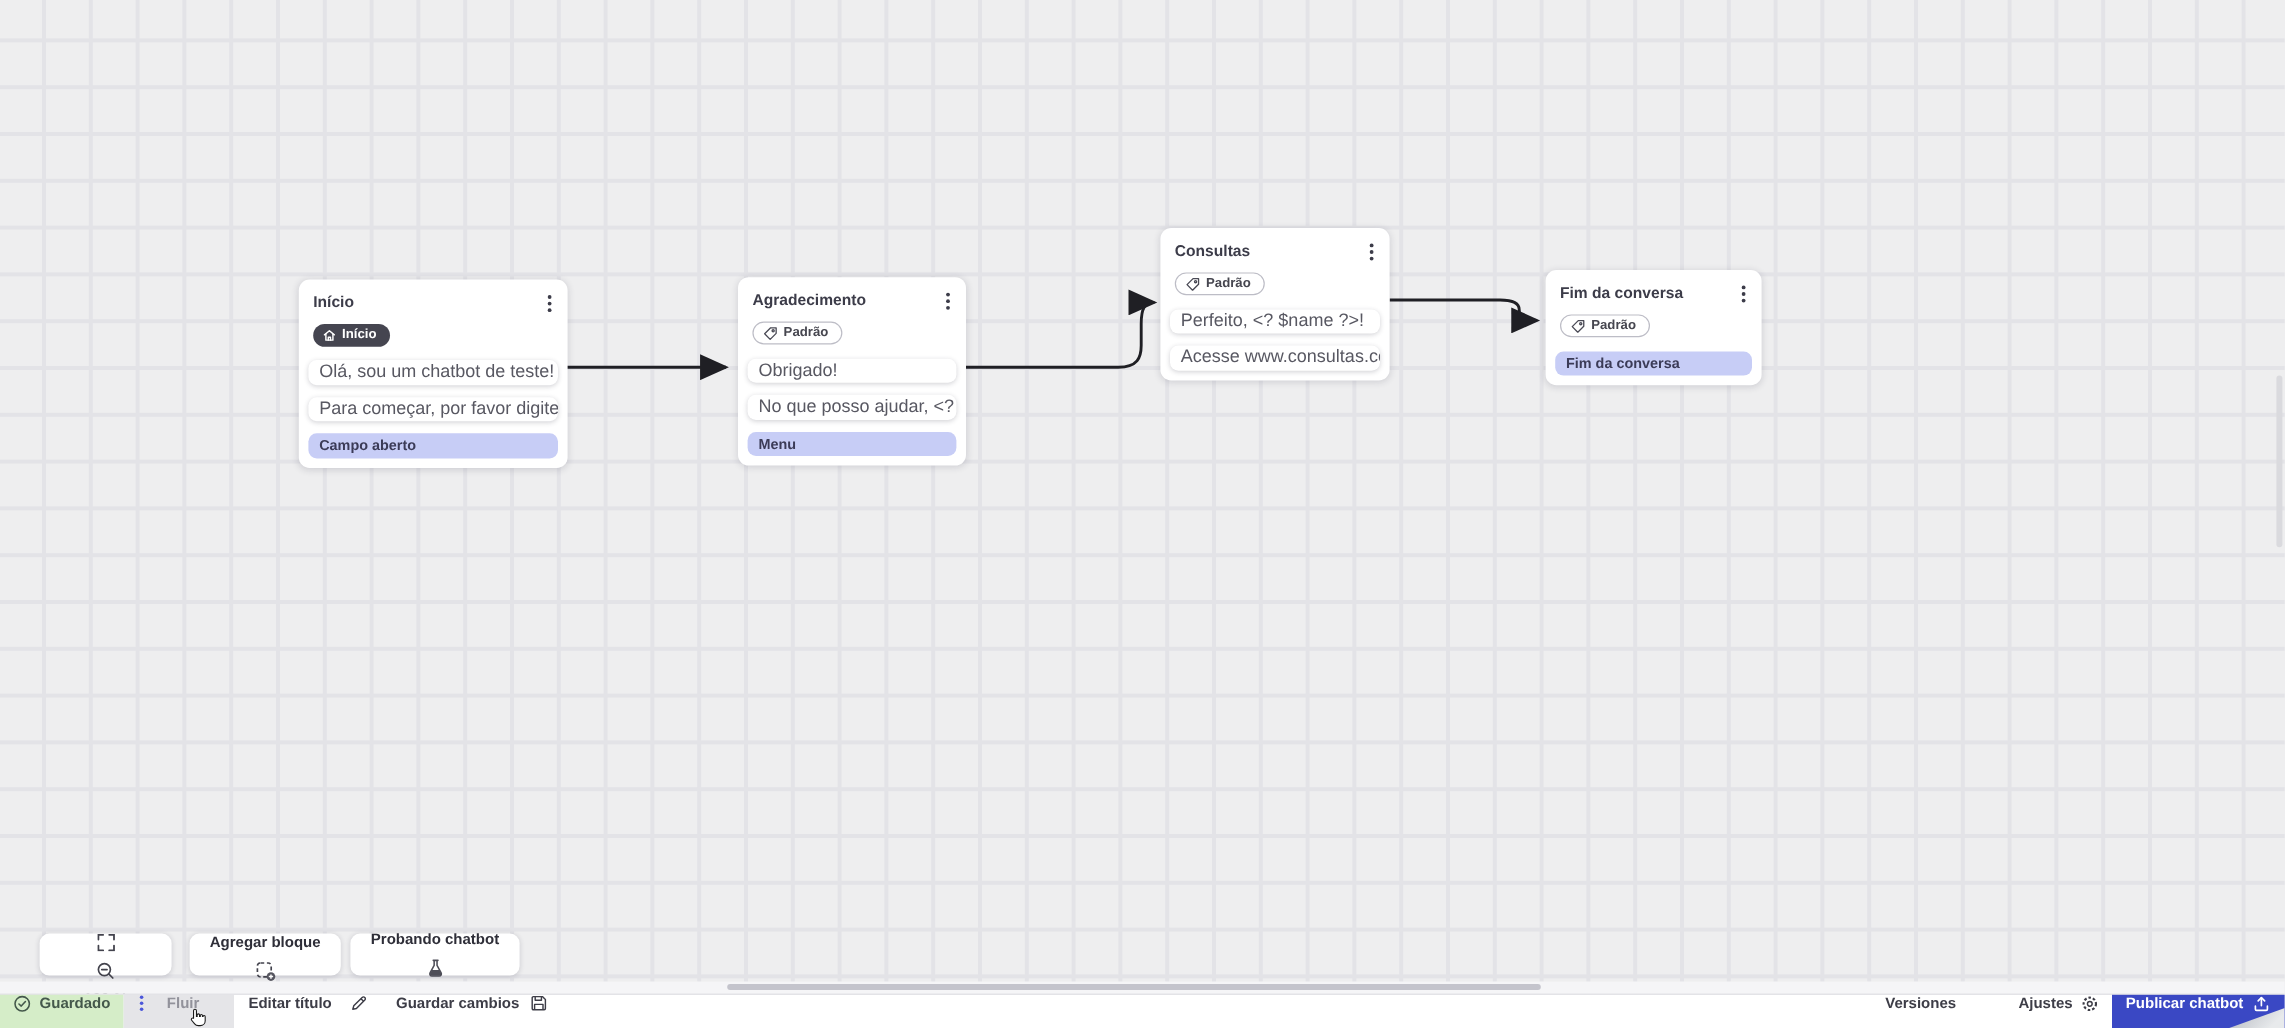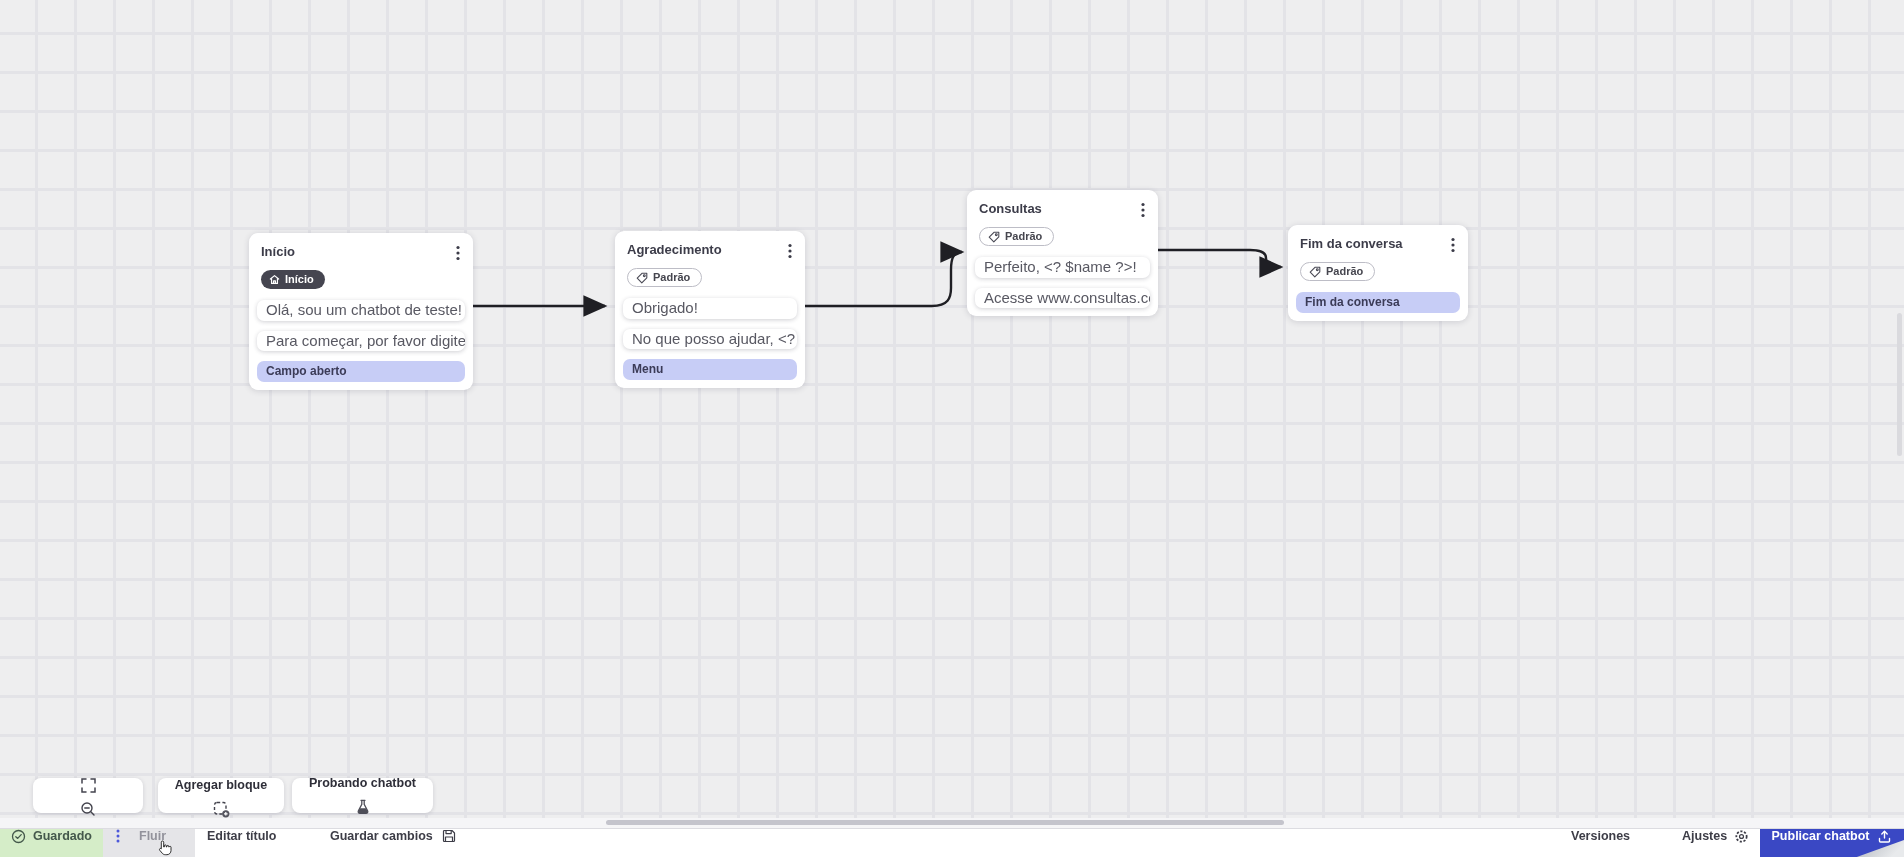--- a/index.html
+++ b/index.html
@@ -55,21 +55,21 @@
   .hthumb{position:absolute;left:606px;top:820px;width:678px;height:5px;border-radius:3px;background:#c4c4cc;}
   .vthumb{position:absolute;left:1897px;top:313px;width:5px;height:143px;border-radius:3px;background:#dadade;}
   
   .bar{
     position:absolute;left:0;top:828px;width:1904px;height:29px;background:#fff;
     border-top:1px solid #dcdce1;box-sizing:content-box;
   }
   .bar-item{position:absolute;top:0;height:29px;display:flex;align-items:flex-start;font-size:12.5px;font-weight:600;color:#3d3d47;cursor:pointer;}
   .saved{left:0;width:103px;justify-content:center;gap:7px;background:#d5edc8;color:#44584b;}
   .flowtab{left:103px;width:92px;background:#e5e5e8;padding:0 0 0 13px;gap:19px;box-sizing:border-box;color:#92929b;}
-  .edittitle{left:199px;padding:0 8px;gap:16px;flex-direction:column;}
+  .edittitle{left:199px;padding:0 8px;gap:16px;}
   .savechanges{left:322px;padding:0 8px;gap:9px;}
   .versions{left:1565px;padding:0 6px;gap:20px;flex-direction:column;}
   .settings{left:1676px;padding:0 6px;gap:7px;}
   .publish{left:1760px;width:144px;justify-content:center;gap:8px;background:#3a48c4;color:#fff;font-weight:700;}
   .corner{
     position:absolute;right:0;bottom:0;width:50px;height:18px;
     background:linear-gradient(135deg,#aeb2ba 0%,#e8eaec 80%);
     clip-path:polygon(100% 0,100% 100%,0 100%);
   }
   .cursor{position:absolute;left:157px;top:840px;z-index:50;pointer-events:none;}

